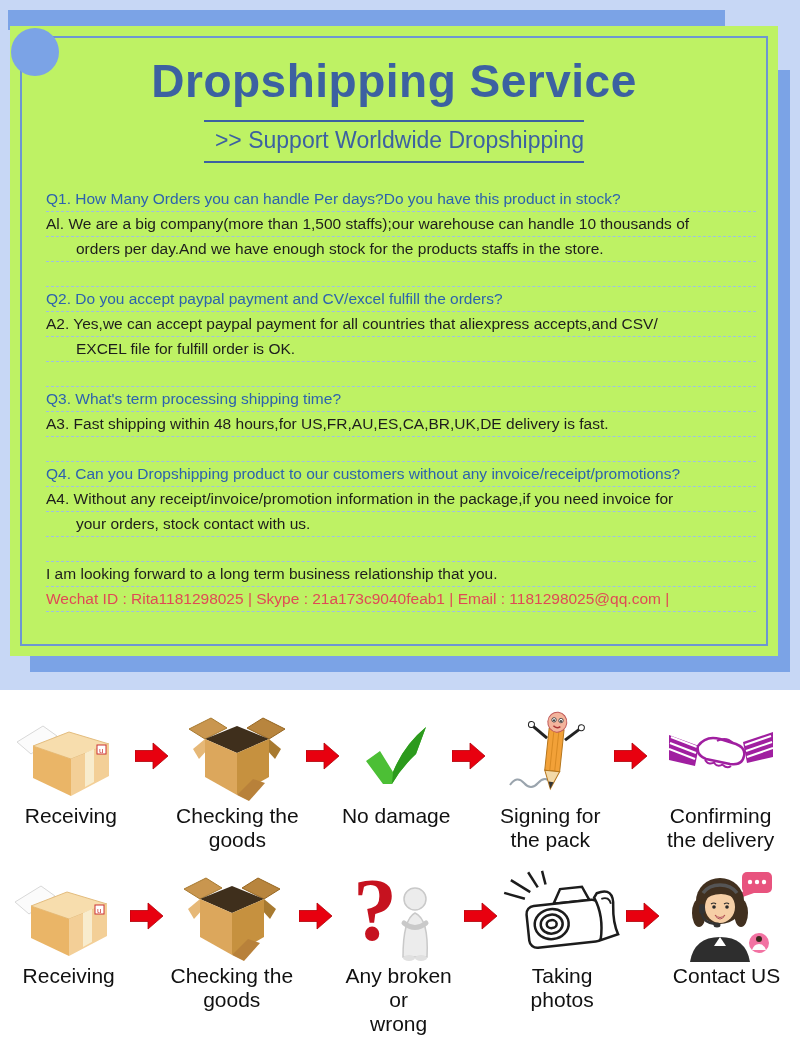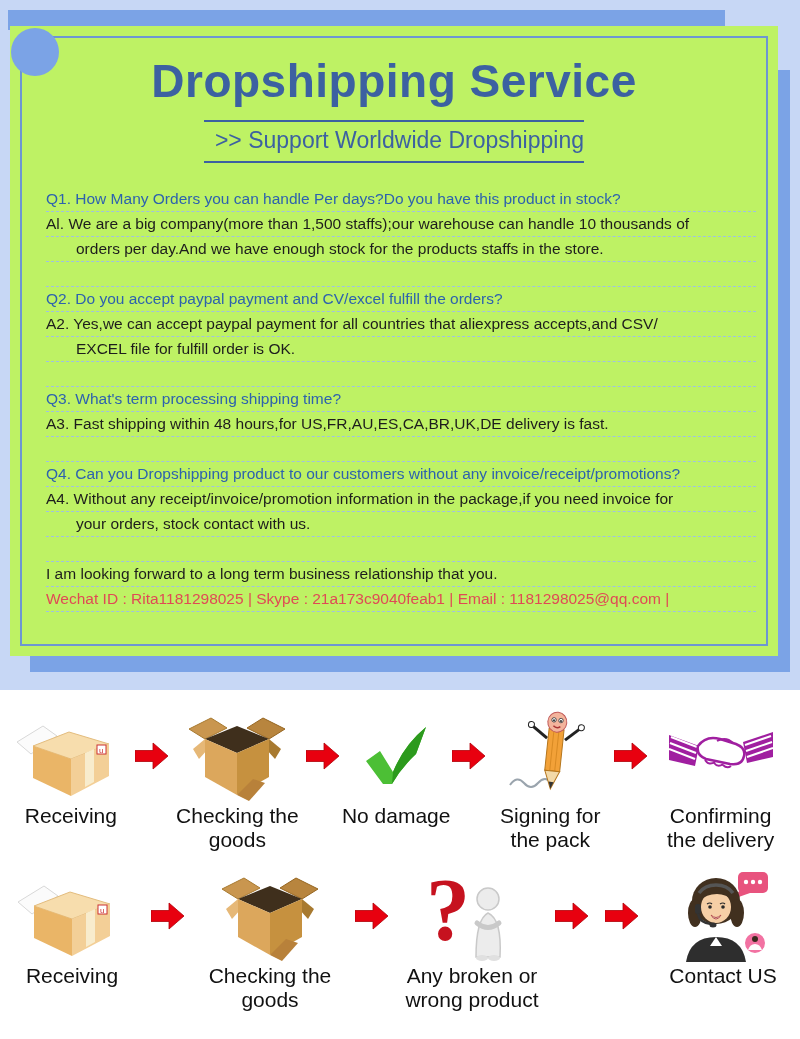--- a/index.html
+++ b/index.html
@@ -235,20 +235,40 @@
           <ellipse cx="70" cy="93" rx="6" ry="3" fill="#e0e0e0"></ellipse>
         </svg>
       </div>
       <div class="step-label">Any broken or
 wrong product</div>
     </div>
     <div class="arrow">
       <svg width="34" height="28" viewBox="0 0 34 28">
           <polygon points="0,8.5 18,8.5 18,1 33,14 18,27 18,19.5 0,19.5" fill="#e8000f" stroke="#b00008" stroke-width="0.8"></polygon>
         </svg>
+    </div>
+    <div class="step v4">
+      <div class="icon-box">
+        <svg width="126" height="96" viewBox="0 0 126 96">
+          <g stroke="#1c1c1c" fill="#fff" stroke-width="2.5" transform="rotate(-6 63 50)">
+            <line x1="34" y1="22" x2="16" y2="8"></line>
+            <line x1="42" y1="18" x2="34" y2="2"></line>
+            <line x1="28" y1="28" x2="8" y2="20"></line>
+            <line x1="50" y1="16" x2="48" y2="2"></line>
+            <polygon points="56,36 64,22 86,22 92,36"></polygon>
+            <rect x="28" y="36" width="74" height="42" rx="8"></rect>
+            <ellipse cx="52" cy="56" rx="17" ry="15"></ellipse>
+            <ellipse cx="52" cy="56" rx="11" ry="9.5"></ellipse>
+            <ellipse cx="52" cy="56" rx="5" ry="4"></ellipse>
+            <path d="M100 30 q18 -5 15 15 q-2 16 2 28 l-18 4 q6 -24 -2 -43 z"></path>
+            <path d="M104 36 q8 -2 9 6" fill="none" stroke-width="1.8"></path>
+          </g>
+        </svg>
+      </div>
+      <div class="step-label">Taking photos</div>
     </div>
     <div class="arrow">
       <svg width="34" height="28" viewBox="0 0 34 28">
           <polygon points="0,8.5 18,8.5 18,1 33,14 18,27 18,19.5 0,19.5" fill="#e8000f" stroke="#b00008" stroke-width="0.8"></polygon>
         </svg>
     </div>
     <div class="step v5">
       <div class="icon-box">
         <svg width="98" height="94" viewBox="0 0 98 94">
           <rect x="64" y="4" width="30" height="21" rx="5" fill="#e8537e"></rect>

